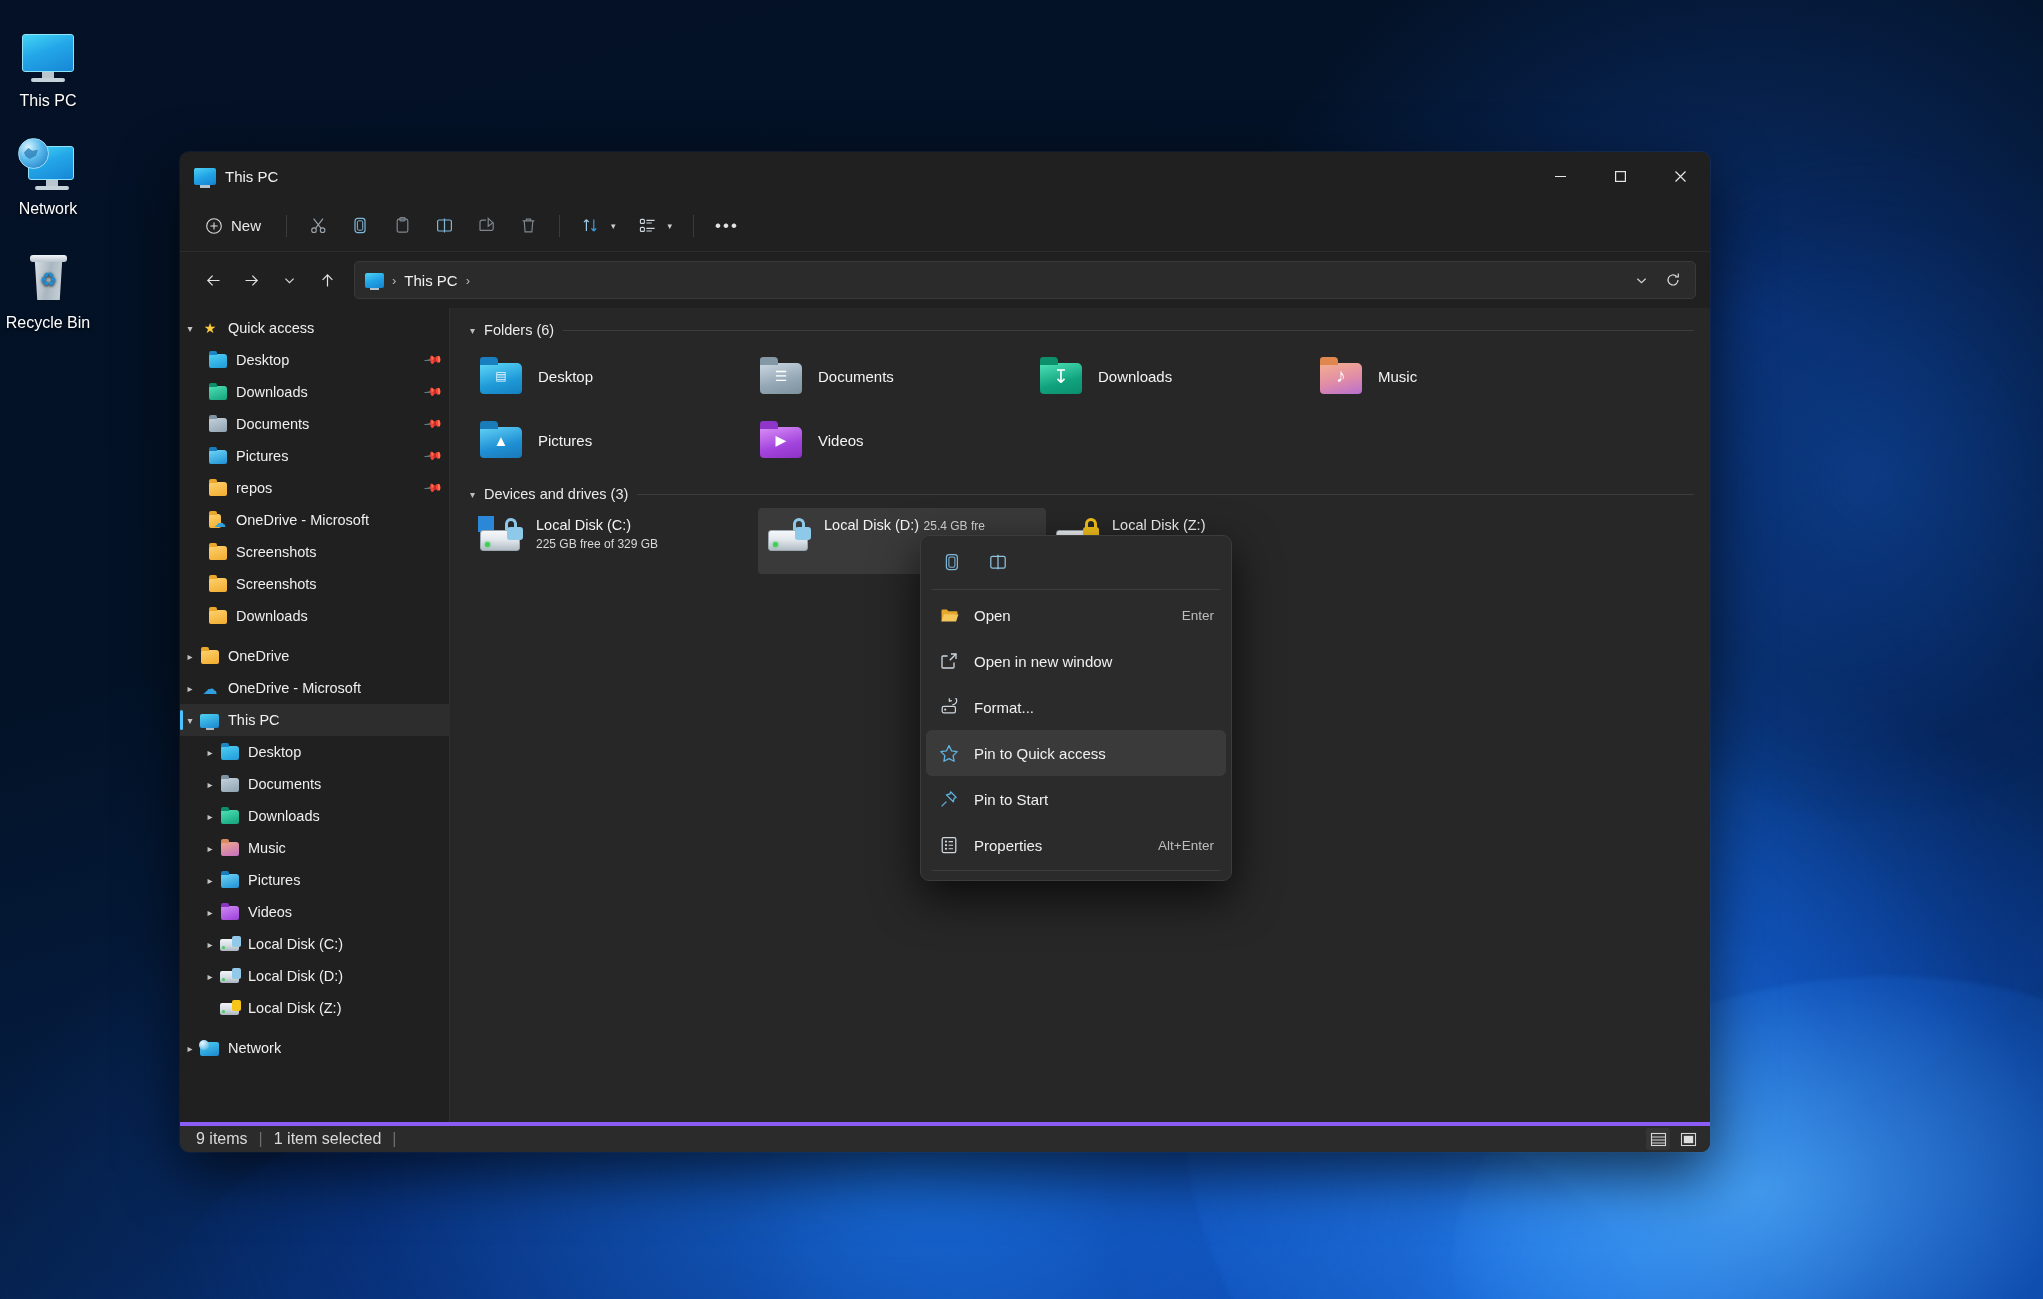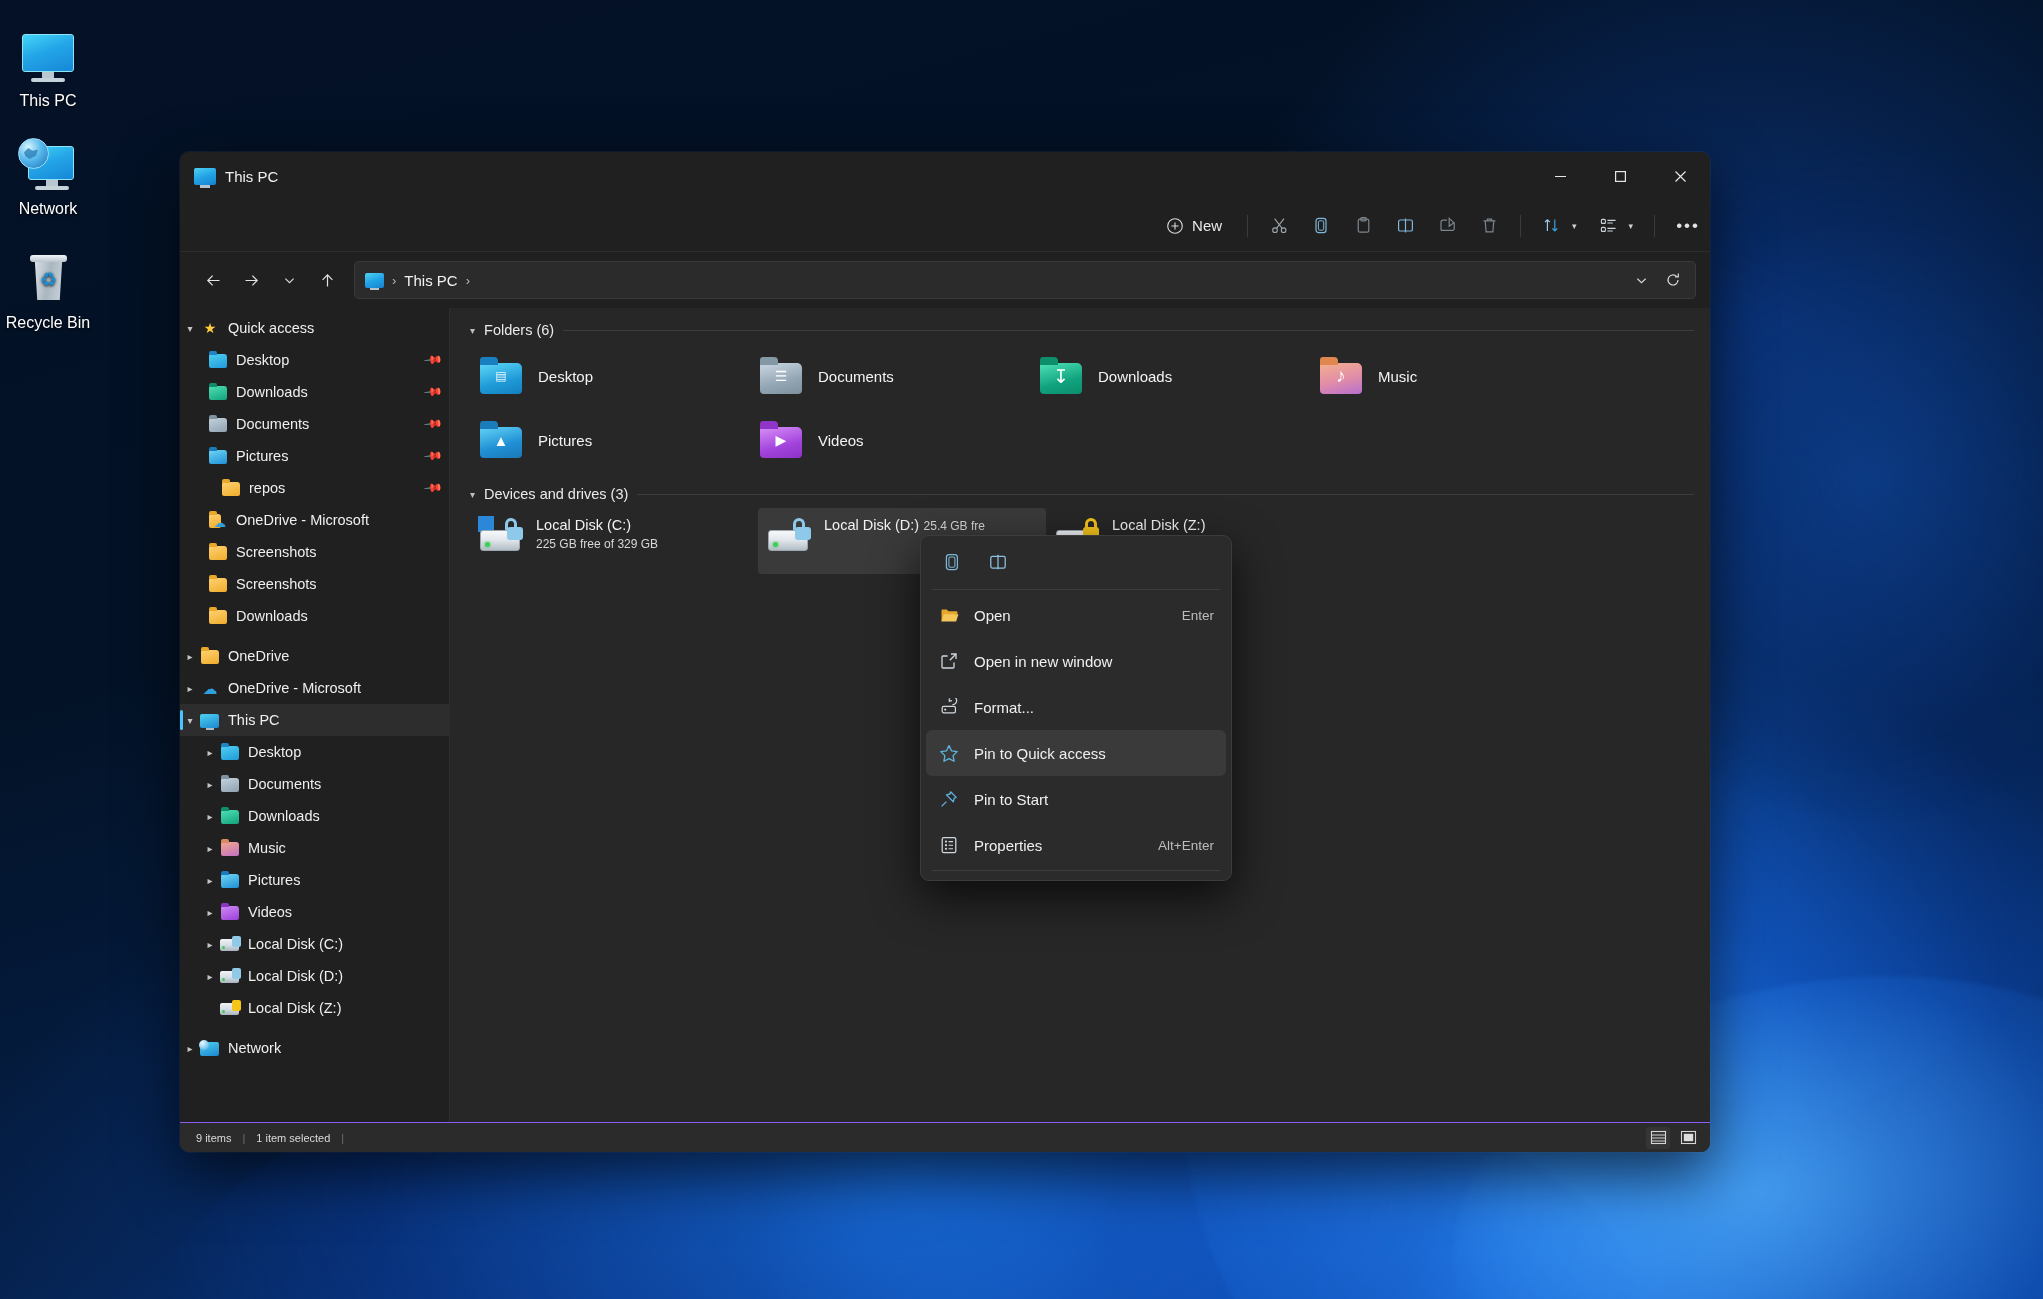--- a/index.html
+++ b/index.html
@@ -120,21 +120,20 @@
   }
   .wc svg { display:block; }
 
   
   #toolbar {
     height: 52px; flex: 0 0 52px;
     display: flex; align-items: center;
     padding-left: 14px; gap: 2px;
     background: #202020;
     border-bottom: 1px solid #2c2c2c;
-    justify-content: flex-end;
   }
   .tbtn {
     height: 36px; min-width: 40px; border-radius: 5px;
     display: flex; align-items: center; justify-content: center;
     gap: 8px; padding: 0 10px; cursor: default; color: #e8e8e8;
     font-size: 15px;
   }
   .tbtn.new { padding: 0 14px 0 11px; }
   .tsep { width: 1px; height: 22px; background: #3b3b3b; margin: 0 9px; }
   .caret { font-size: 9px; color: #cfcfcf; margin-left: 3px; }
@@ -308,23 +307,23 @@
   .dname { font-size: 14.5px; color: #f3f3f3; margin-bottom: 5px; white-space:nowrap; }
   .dbar {
     height: 16px; background: #e9e9e9; border-radius: 1px; overflow: hidden; width: 100%;
   }
   .dbar .fill { height: 100%; background: #1b95e0; }
   .dfree { font-size: 12px; color: #d8d8d8; margin-top: 5px; white-space:nowrap; }
 
   
   #statusbar {
     height: 30px; flex: 0 0 30px;
-    background: #2b2b2b; border-top: 1px solid #8b5cf6;
+    background: #2b2b2b; border-top: 4px solid #8b5cf6;
     display: flex; align-items: center; padding: 0 10px 0 16px;
-    font-size: 11px; color: #dadada;
+    font-size: 16px; color: #dadada;
   }
   .sb-sep { color: #6d6d6d; margin: 0 11px; }
   #sb-right { margin-left: auto; display: flex; gap: 6px; align-items: center; }
   .vbtn { width: 24px; height: 22px; display:flex; align-items:center; justify-content:center;
           border-radius:3px; cursor: default; }
   .vbtn.active { background: rgba(255,255,255,.05); }
 
   
   #ctxmenu {
     position: absolute;
@@ -567,21 +566,21 @@
         <span class="nav-label">Documents</span>
         <span class="pin">📌</span>
       </div>
       <div class="nav" style="padding-left:28px">
         <span class="nav-ico">
             <span class="fico f-pic"></span>
           </span>
         <span class="nav-label">Pictures</span>
         <span class="pin">📌</span>
       </div>
-      <div class="nav" style="padding-left:41px">
+      <div class="nav" style="padding-left:28px">
         <span class="nav-ico">
             <span class="fico f-yellow"></span>
           </span>
         <span class="nav-label">repos</span>
         <span class="pin">📌</span>
       </div>
       <div class="nav" style="padding-left:28px">
         <span class="nav-ico">
           <span class="fico f-yellow" style="width:12px"></span>
           <span style="position:absolute;left:6px;top:5px;font-size:12px;color:#2f9fe0;line-height:1;">☁</span>

